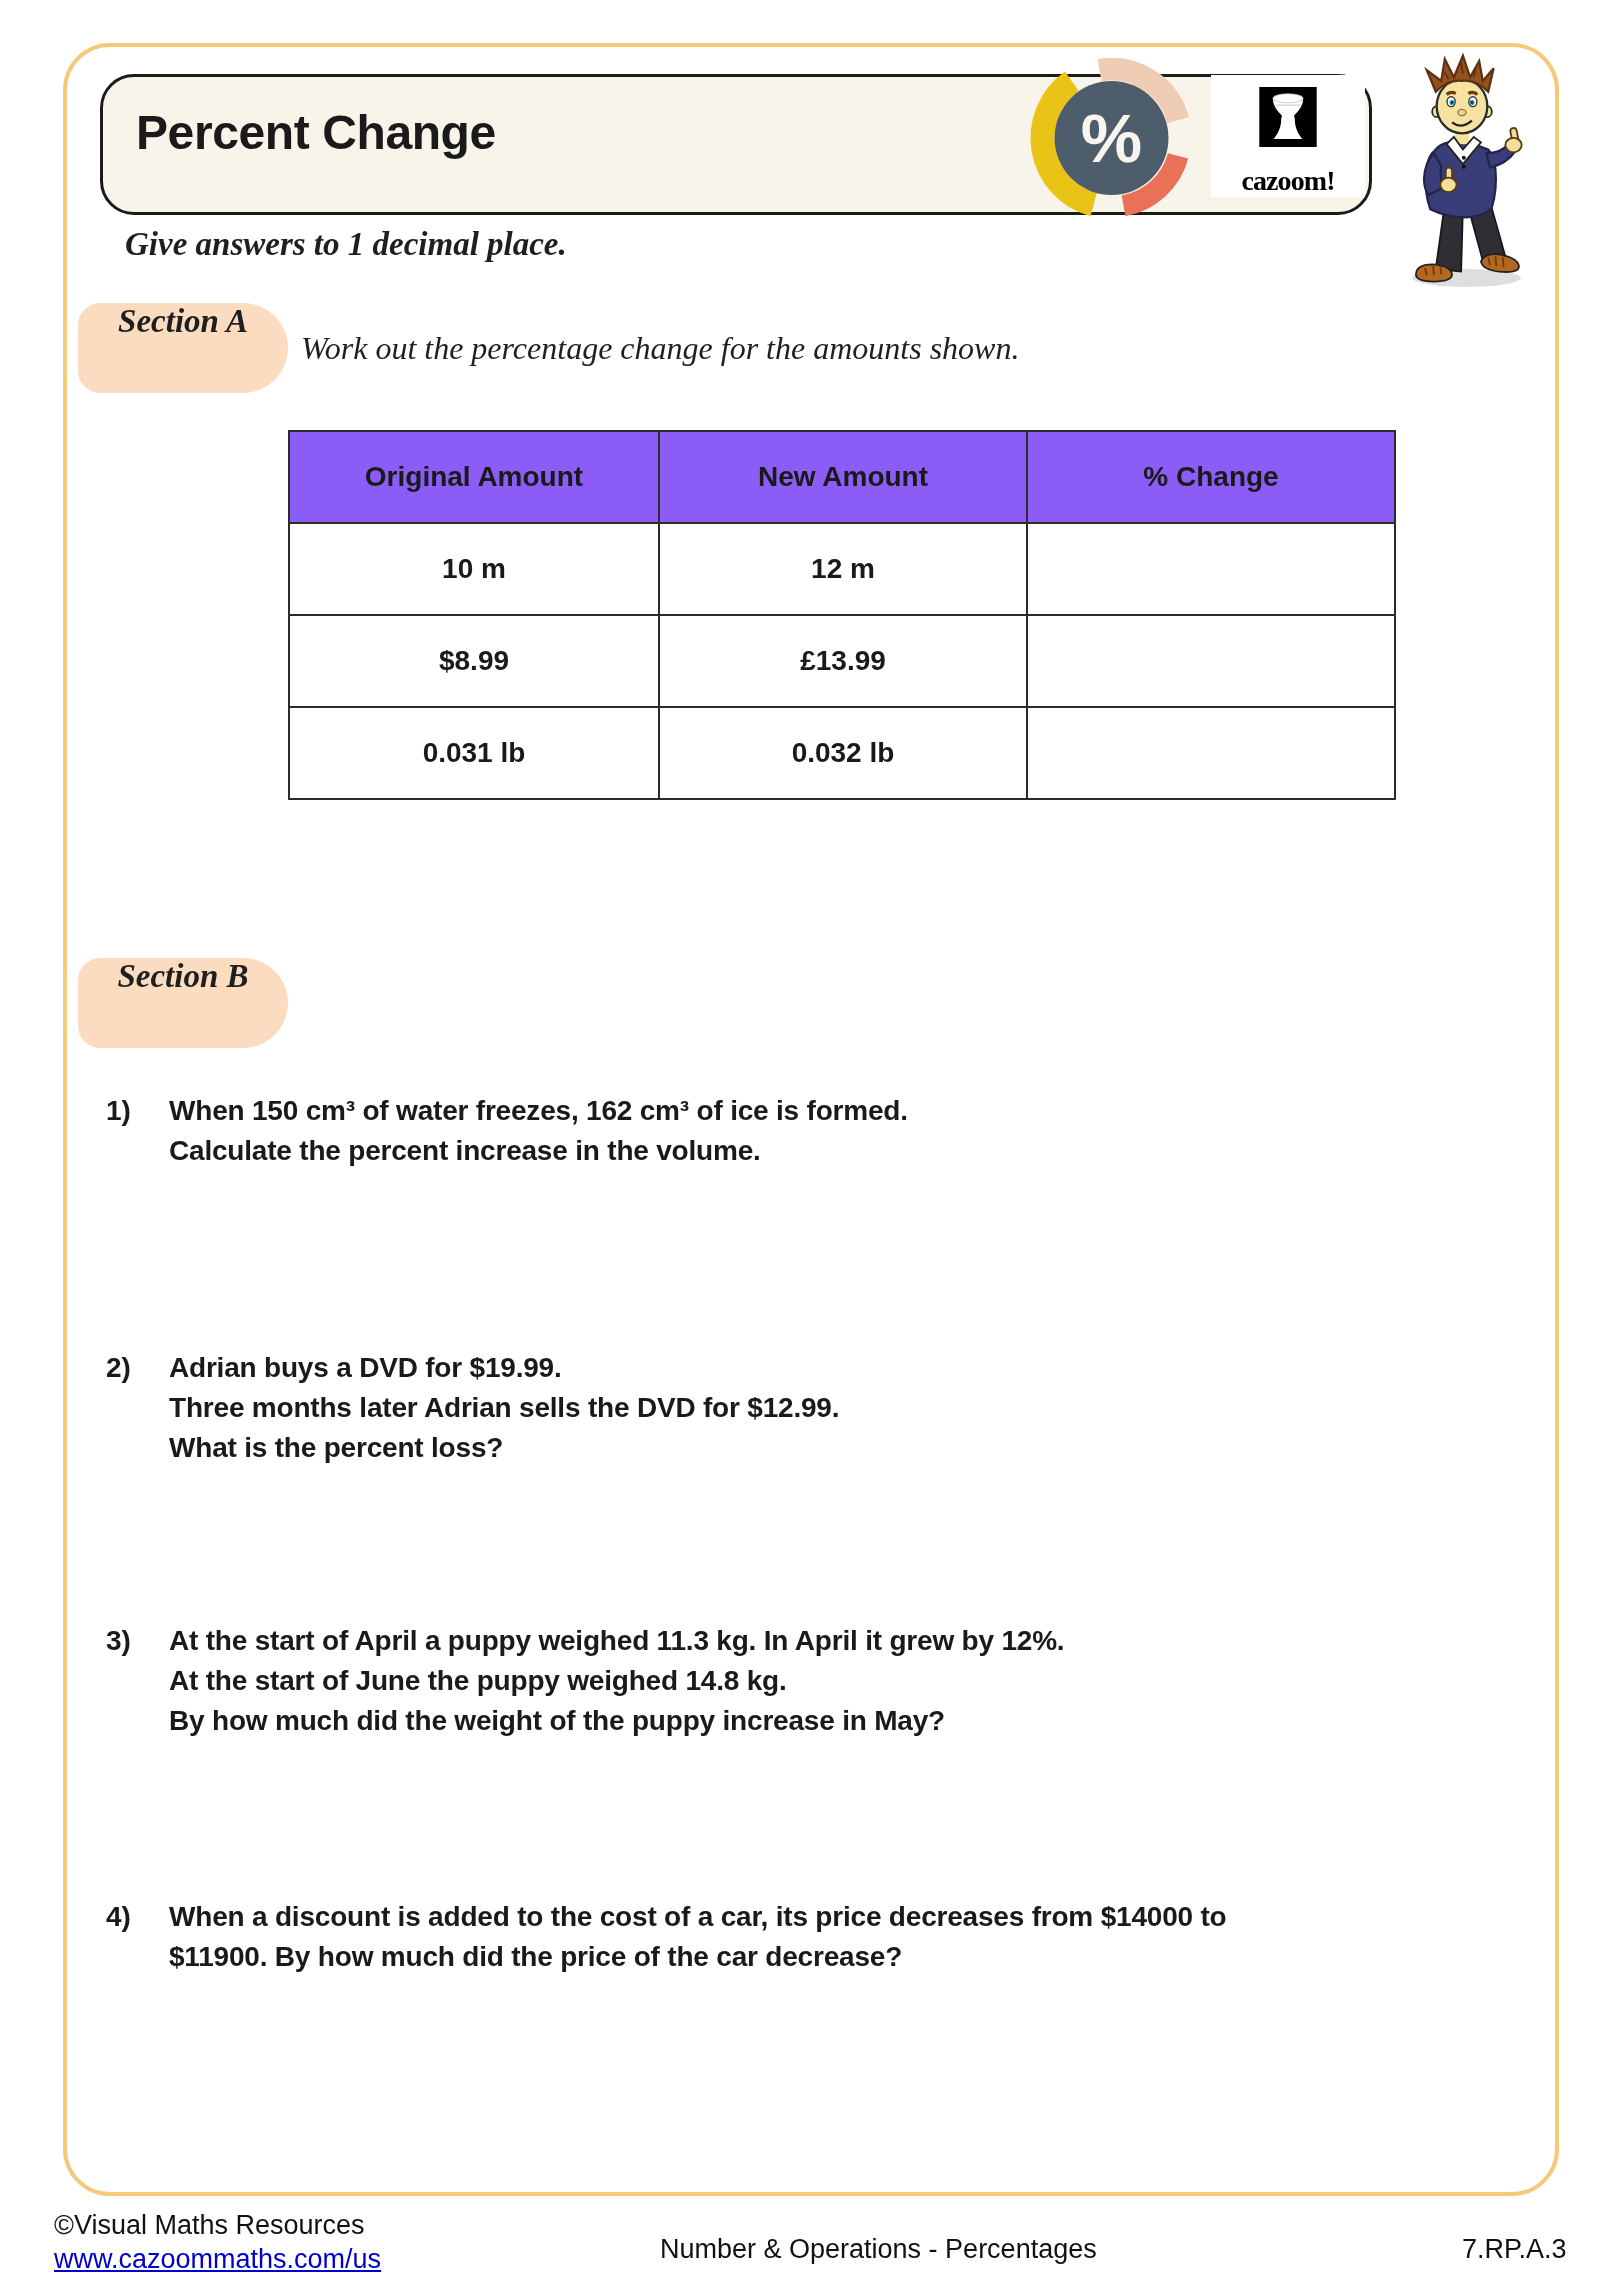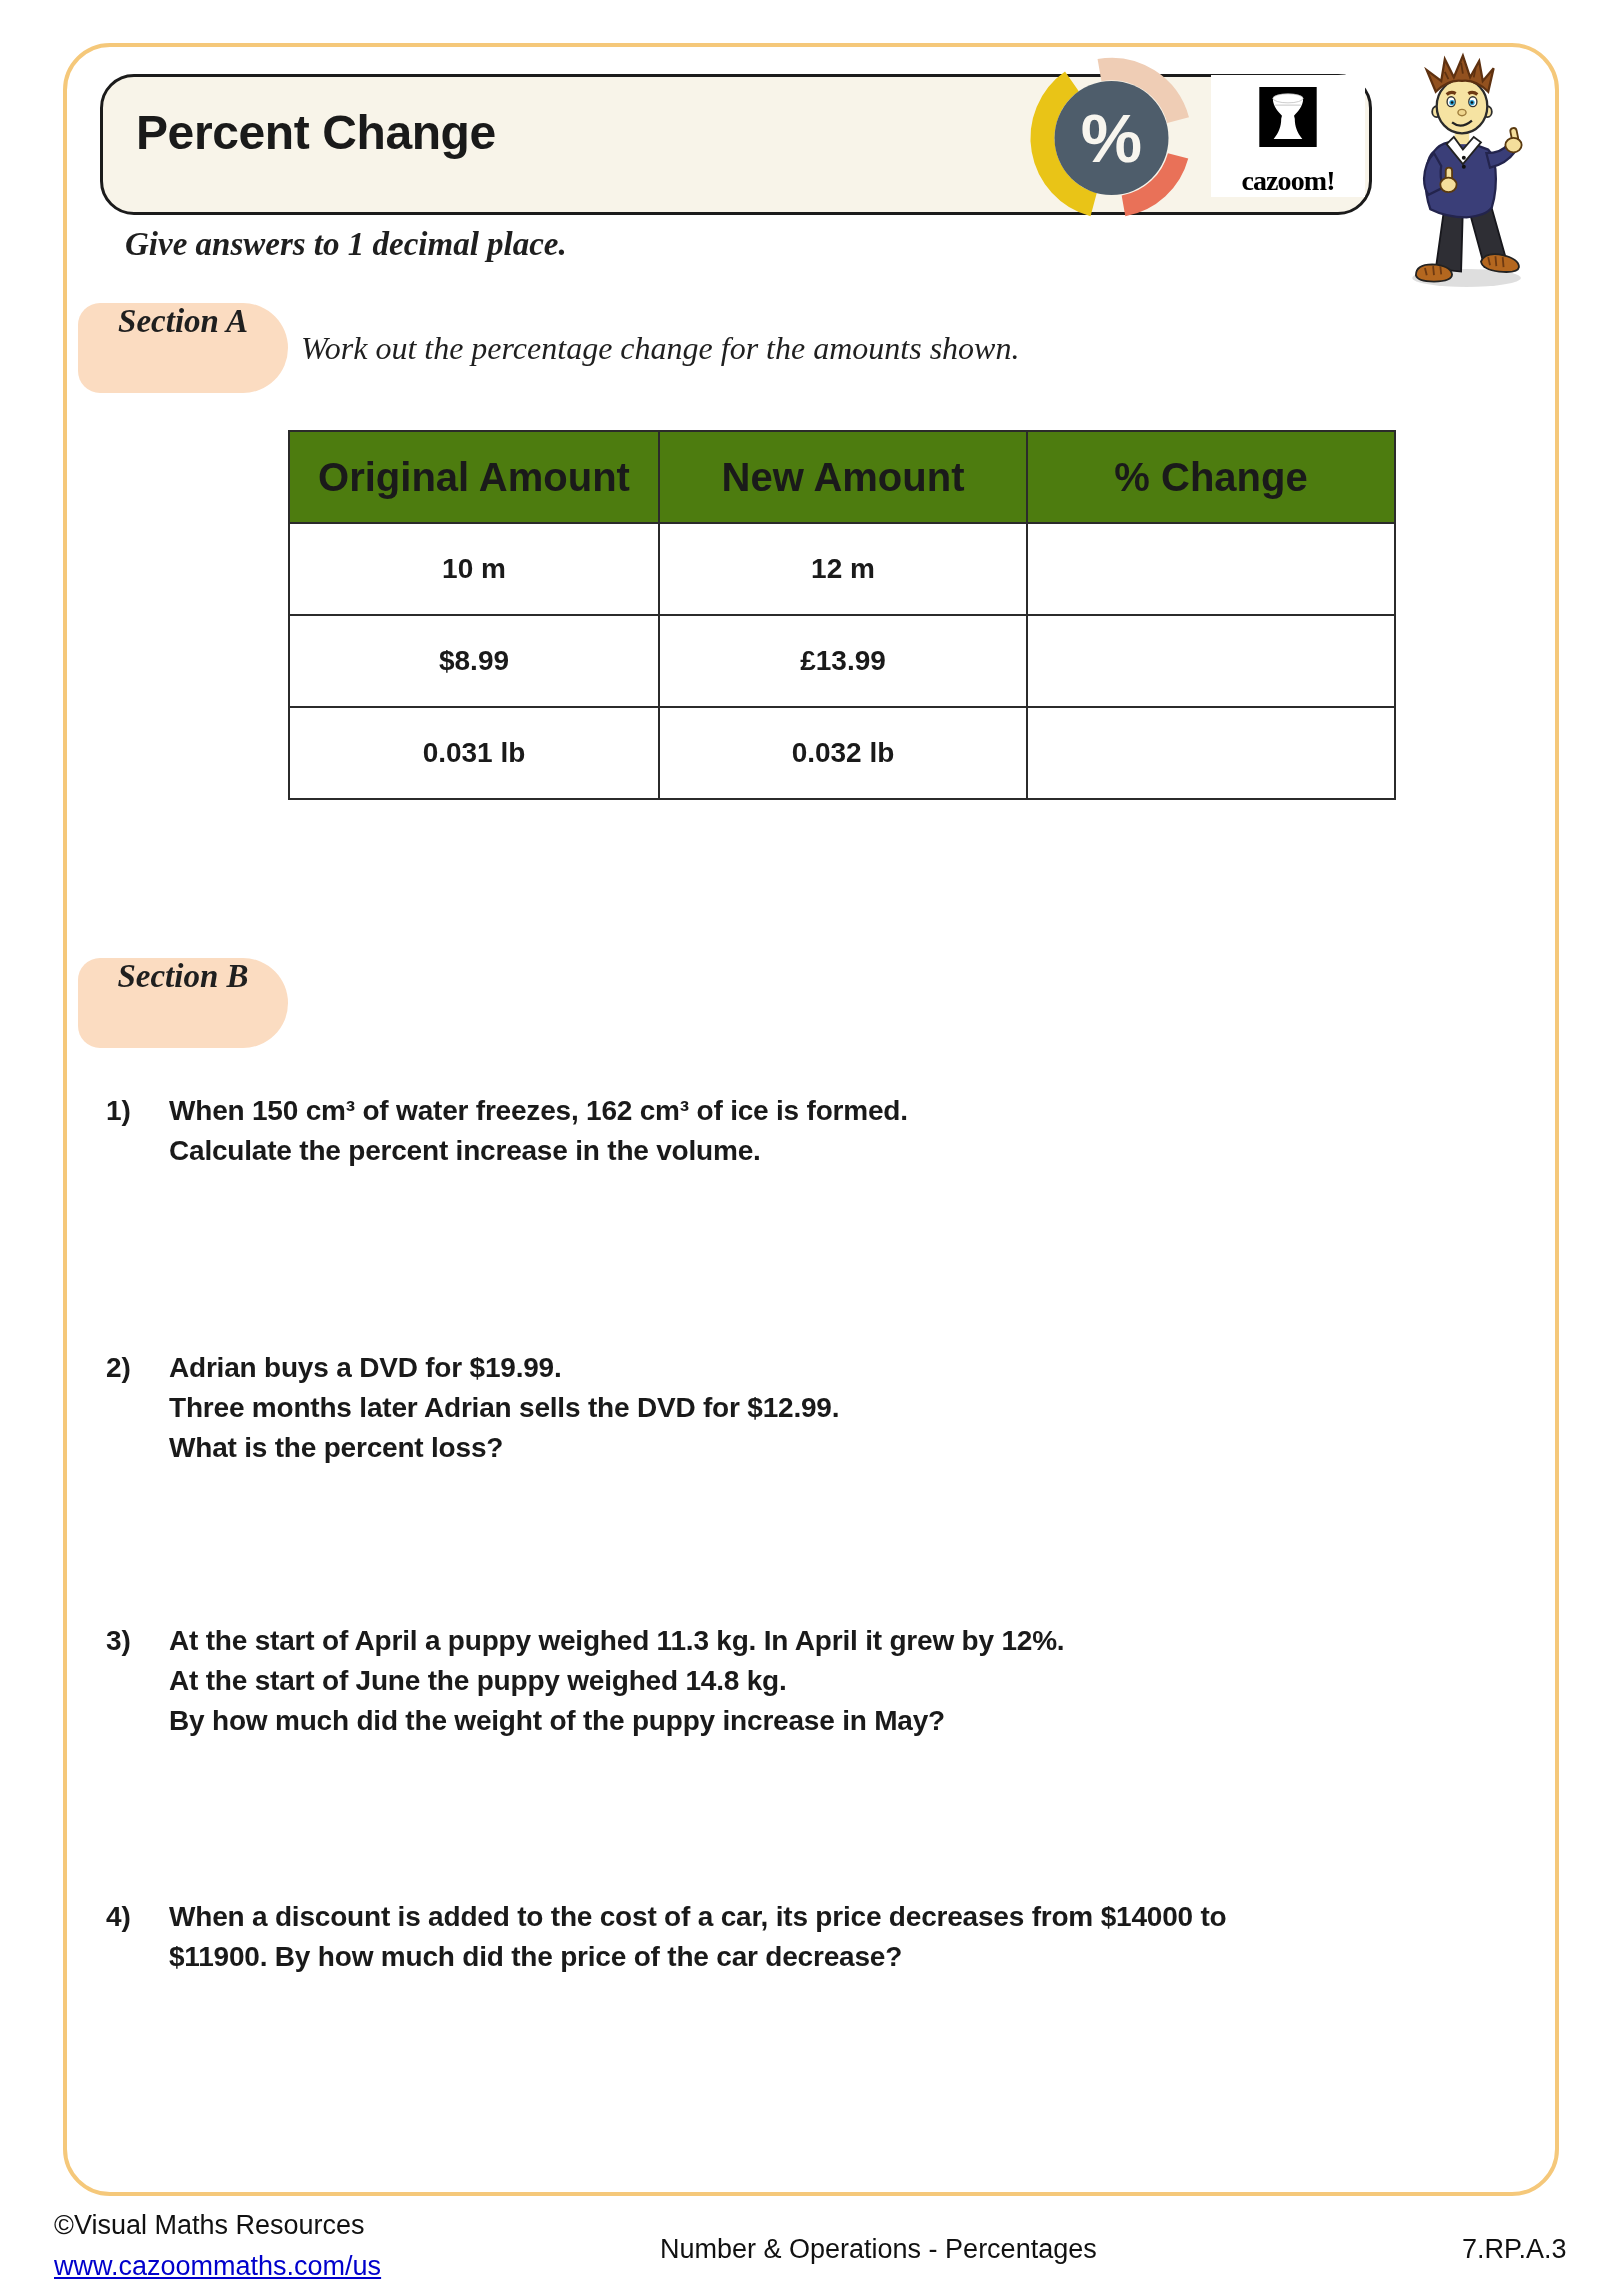--- a/index.html
+++ b/index.html
@@ -51,29 +51,29 @@
     font-family:"Liberation Serif", serif; font-style:italic; font-size:32px; color:#1f1f1f;
   }
   table.amounts {
     position:absolute; left:288px; top:430px; width:1106px;
     border-collapse:collapse; table-layout:fixed;
   }
   table.amounts th, table.amounts td {
     border:2.7px solid #2b2b2b; text-align:center; vertical-align:middle;
     height:92px; font-weight:bold; color:#1a1a1a;
   }
-  table.amounts th { background:#4d7c0f; font-size:40px; }
+  table.amounts th { background:#8b5cf6; font-size:28px; }
   table.amounts td { background:#ffffff; font-size:28px; }
   .q { position:absolute; left:106px; display:flex; }
   .qnum { width:63px; font-size:28px; font-weight:bold; color:#1a1a1a; line-height:40px; }
   .qlines div { font-size:28px; font-weight:bold; color:#1a1a1a; line-height:40px; letter-spacing:-0.2px; }
   .footer-copyright { position:absolute; left:54px; top:2210px; font-size:27px; color:#111; }
   .footer-url {
     position:absolute; left:54px; top:2244px; font-size:27px; color:#0000CC;
-    text-decoration:underline; cursor:pointer;margin-top:7px;
+    text-decoration:underline; cursor:pointer;
   }
   .footer-center { position:absolute; left:660px; top:2234px; font-size:27px; color:#111; }
   .footer-standard { position:absolute; left:1462px; top:2234px; font-size:27px; color:#111; }
 </style>
 </head>
 <body>
 
 <div class="page">
 
   <div class="page-border"></div>

